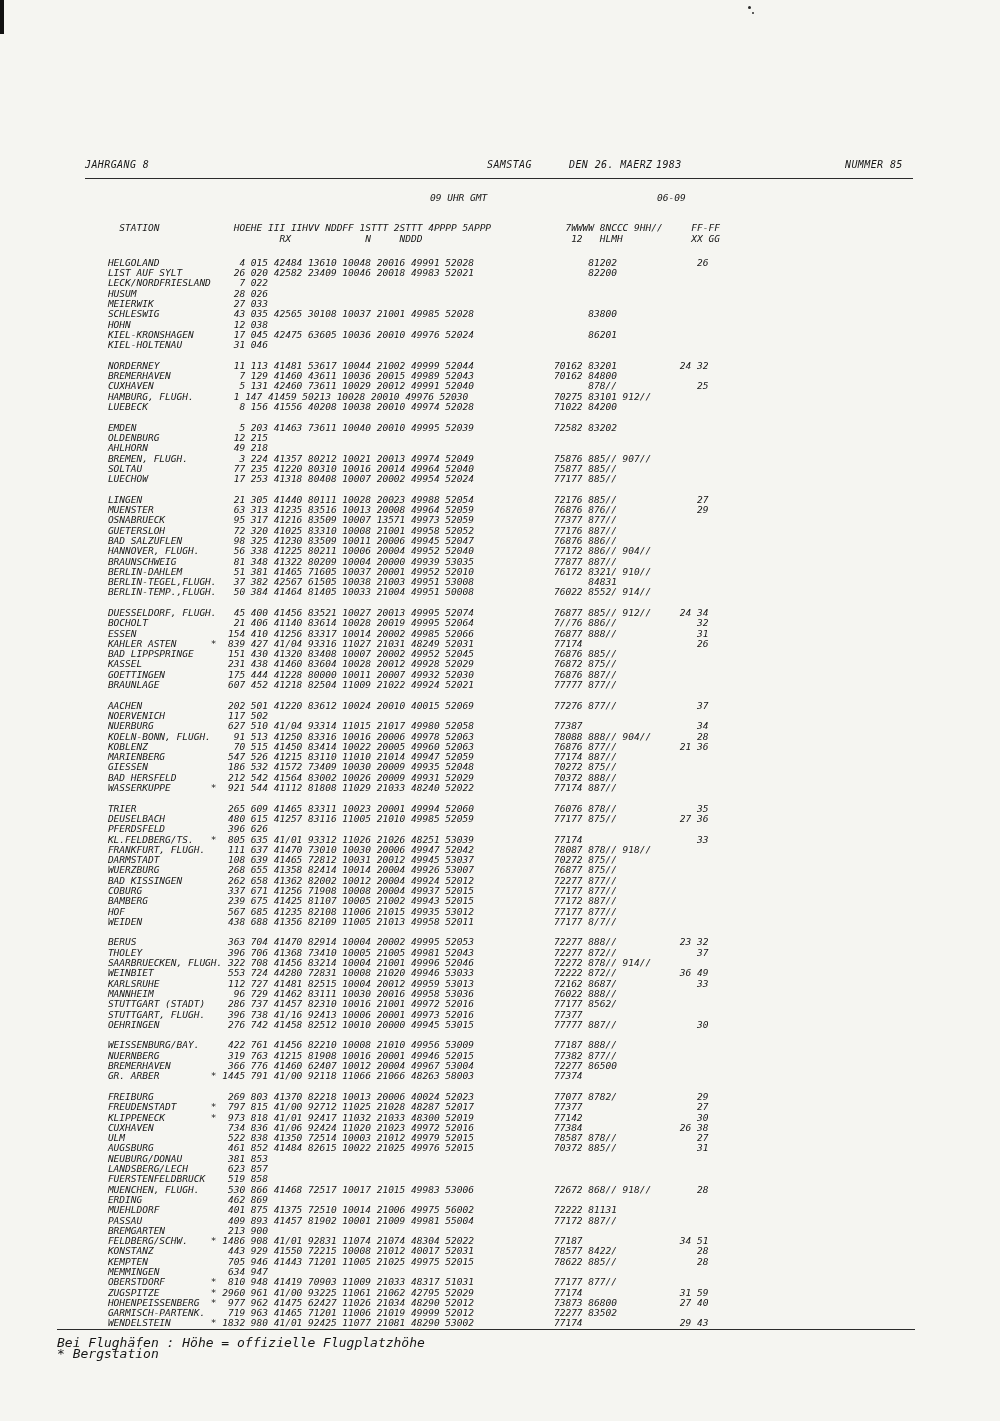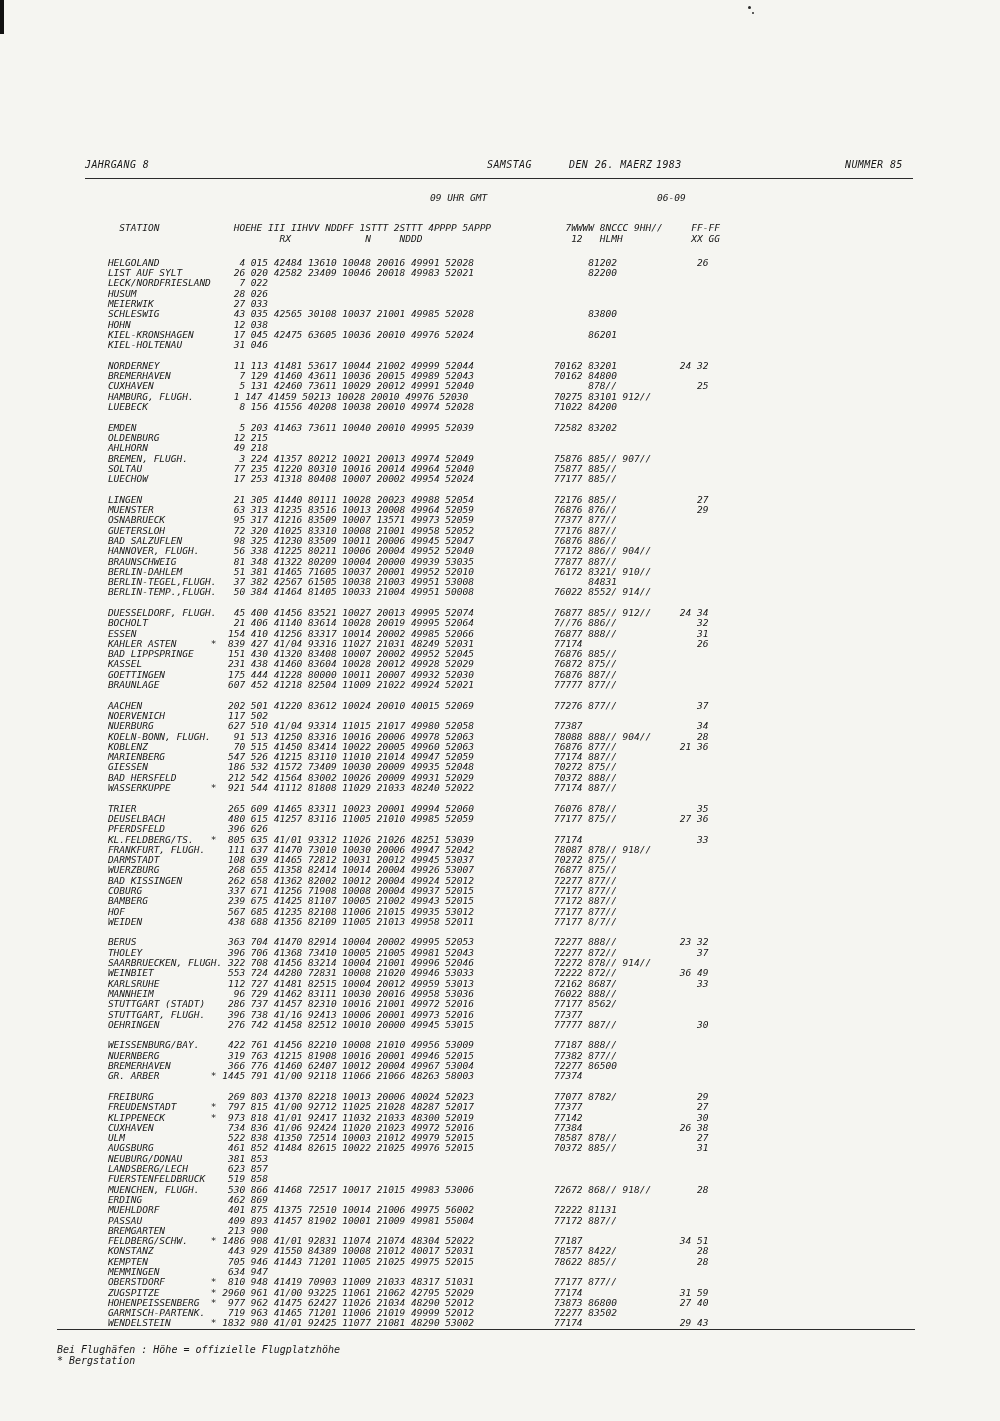--- a/index.html
+++ b/index.html
@@ -34,21 +34,21 @@
     display:inline-block; white-space:pre; vertical-align:top; overflow:visible;
   }
   .c-name  { width:18ch; }
   .c-star  { width:2ch; }
   .c-main  { width:58ch; }
   .c-right { width:22ch; }
   .c-ff    { width:6ch; }
   #table { margin-top:14px; }
   .group { margin-bottom:10.3px; }
   .rule-bottom { margin-top:4px; margin-left:-28px; width:858px; border-top-width:1.4px; }
-  .footer { margin-left:-28px; margin-top:14px; font-size:10px; line-height:11px; }
+  .footer { margin-left:-28px; margin-top:7px; font-size:13px; line-height:11px; }
 </style>
 </head>
 <body>
 
 <div class="scan-bar"></div>
 <div class="speck" style="left:748px;top:6px;width:3px;height:3px;"></div>
 <div class="speck" style="left:752px;top:12px;width:2px;height:2px;"></div>
 
 <div class="content">
 
@@ -351,21 +351,21 @@
         <div class="row">
     <span class="c-name">PASSAU</span><span class="c-star"></span><span class="c-main"> 409 893 41457 81902 10001 21009 49981 55004</span><span class="c-right">77172 887//</span><span class="c-ff"></span>
   </div>
         <div class="row">
     <span class="c-name">BREMGARTEN</span><span class="c-star"></span><span class="c-main"> 213 900</span><span class="c-right"></span><span class="c-ff"></span>
   </div>
         <div class="row">
     <span class="c-name">FELDBERG/SCHW.</span><span class="c-star">*</span><span class="c-main">1486 908 41/01 92831 11074 21074 48304 52022</span><span class="c-right">77187</span><span class="c-ff">34 51</span>
   </div>
         <div class="row">
-    <span class="c-name">KONSTANZ</span><span class="c-star"></span><span class="c-main"> 443 929 41550 84389 10008 21012 40017 52031</span><span class="c-right">78577 8422/</span><span class="c-ff">   28</span>
+    <span class="c-name">KONSTANZ</span><span class="c-star"></span><span class="c-main"> 443 929 41550 72215 10008 21012 40017 52031</span><span class="c-right">78577 8422/</span><span class="c-ff">   28</span>
   </div>
         <div class="row">
     <span class="c-name">KEMPTEN</span><span class="c-star"></span><span class="c-main"> 705 946 41443 71201 11005 21025 49975 52015</span><span class="c-right">78622 885//</span><span class="c-ff">   28</span>
   </div>
         <div class="row">
     <span class="c-name">MEMMINGEN</span><span class="c-star"></span><span class="c-main"> 634 947</span><span class="c-right"></span><span class="c-ff"></span>
   </div>
         <div class="row">
     <span class="c-name">OBERSTDORF</span><span class="c-star">*</span><span class="c-main"> 810 948 41419 70903 11009 21033 48317 51031</span><span class="c-right">77177 877//</span><span class="c-ff"></span>
   </div>

